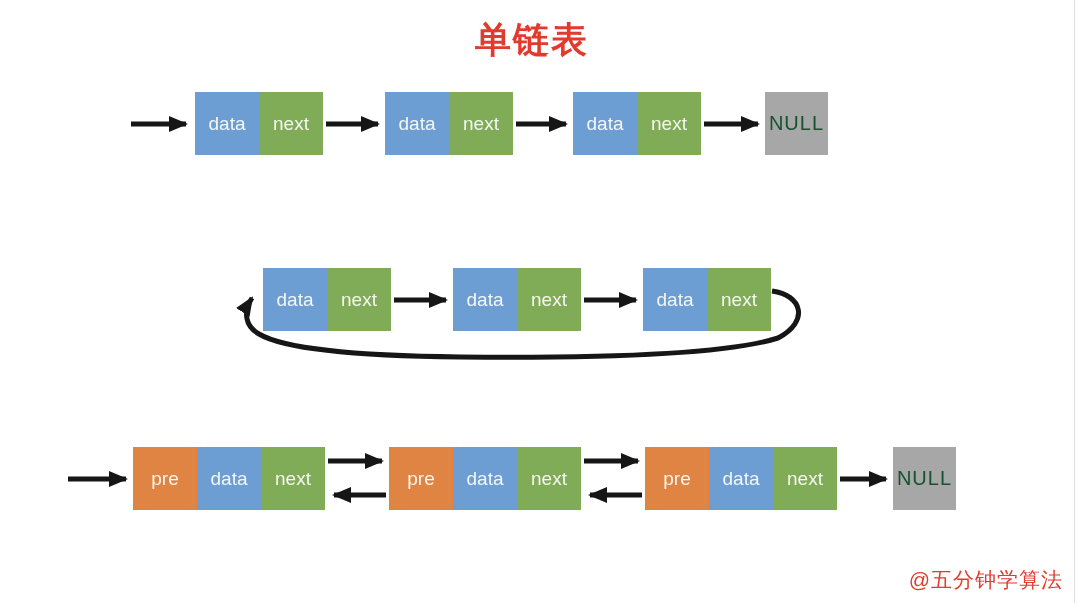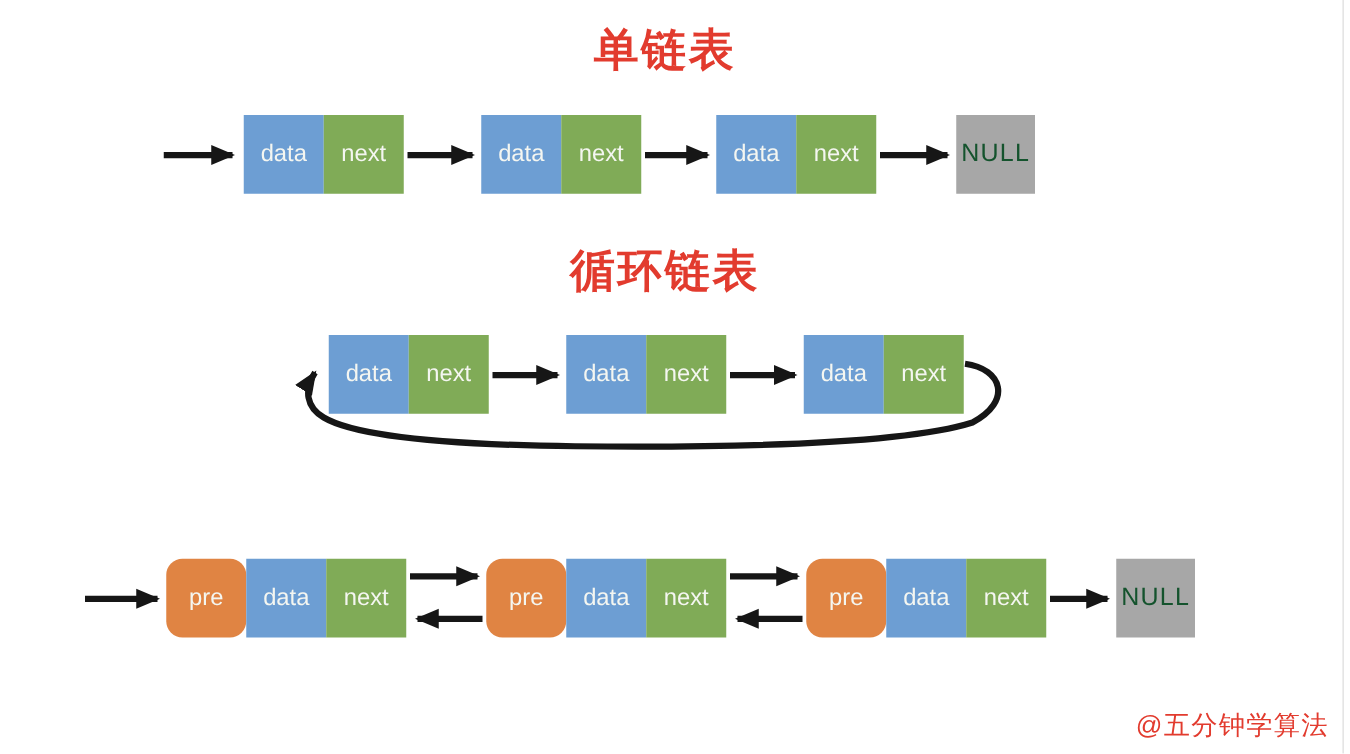--- a/index.html
+++ b/index.html
@@ -22,21 +22,21 @@
     display:flex;height:59px;
   }
   .cell{
     width:64px;height:63px;
     display:flex;align-items:center;justify-content:center;
     color:var(--cell-text-white,#f4f6f1);
     font-size:19px;
   }
   .cell.blue{background:var(--data-cell-blue,#6d9ed3);}
   .cell.green{background:var(--next-cell-green,#80ab57);}
-  .cell.orange{background:var(--pre-cell-orange,#e08443);border-radius:13px;}
+  .cell.orange{background:var(--pre-cell-orange,#e08443);}
   .null-box{
     position:absolute;width:63px;height:63px;
     background:var(--null-box-gray,#a7a7a7);
     display:flex;align-items:center;justify-content:center;
     color:#14532d;font-size:20px;letter-spacing:1px;
   }
   #arrow-layer{position:absolute;top:0;left:0;pointer-events:none;}
   .arrow-line{stroke:var(--arrow-black,#161616);stroke-width:5;fill:none;}
   .watermark{
     position:absolute;top:566px;right:17px;
@@ -86,21 +86,20 @@
   <div class="node" style="top:92px;left:385px;">
     <div class="cell blue">data</div>
     <div class="cell green">next</div>
   </div>
   <div class="node" style="top:92px;left:573px;">
     <div class="cell blue">data</div>
     <div class="cell green">next</div>
   </div>
   <div class="null-box" style="top:92px;left:765px;">NULL</div>
 
-  <div class="section-title" style="top:193px;">循环链表</div>
 
   <div class="node" style="top:268px;left:263px;">
     <div class="cell blue">data</div>
     <div class="cell green">next</div>
   </div>
   <div class="node" style="top:268px;left:453px;">
     <div class="cell blue">data</div>
     <div class="cell green">next</div>
   </div>
   <div class="node" style="top:268px;left:643px;">

